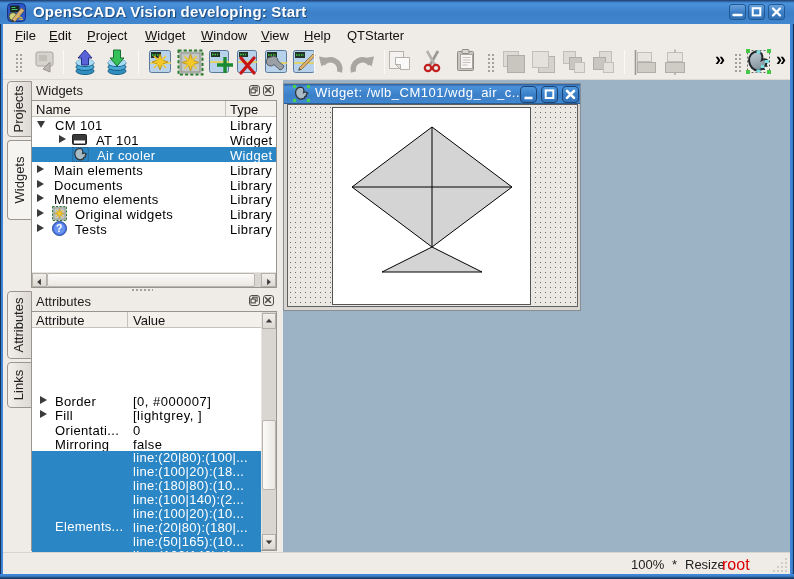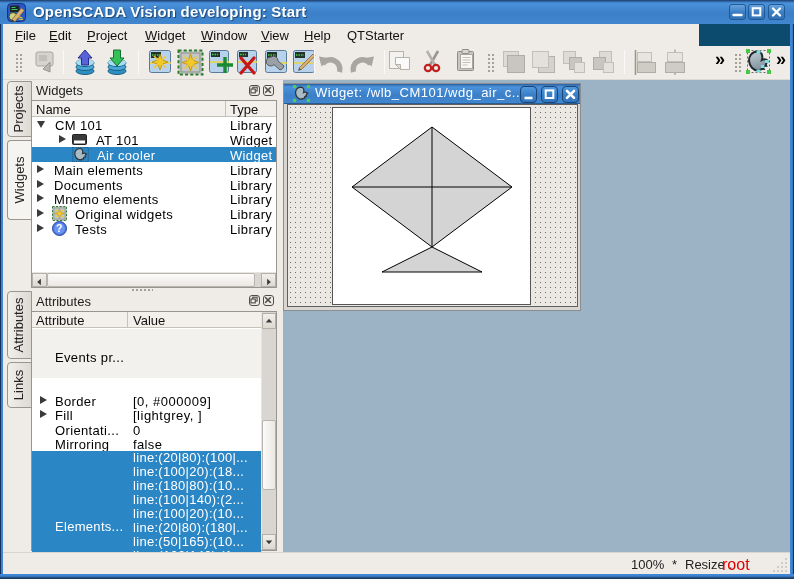--- a/index.html
+++ b/index.html
@@ -13,21 +13,21 @@
 #titletext { left:33px; top:3px; font-size:15px; font-weight:bold; color:#fff; text-shadow:1px 1px 1px #1a4475; letter-spacing:0.2px; }
 .winbtn { top:4px; width:17px; height:16px; border-radius:3px; border:1px solid #205a96;
   background:linear-gradient(180deg,#6aa3dd 0%,#3d7fc5 50%,#3172b6 100%); }
 
 
 #bleft  { left:0; top:24px; width:3px; height:551px; background:linear-gradient(90deg,#16325a 0%,#16325a 34%,#3c82d2 34%,#4488d8 100%); }
 #bright { left:790px; top:24px; width:4px; height:551px; background:linear-gradient(90deg,#4488d8 0%,#3c82d2 60%,#16325a 80%,#16325a 100%); }
 #bbot   { left:0; top:574px; width:794px; height:5px; background:linear-gradient(180deg,#4488d8 0%,#3c82d2 40%,#25507f 70%,#16325a 100%); }
 
 
-#menubar { left:3px; top:24px; width:696px; height:22px; background:#efebe6; }
+#menubar { left:3px; top:24px; width:787px; height:22px; background:#efebe6; }
 .mitem { position:absolute; top:4px; font-size:13px; color:#111; }
 
 
 #toolbar { left:3px; top:46px; width:787px; height:34px; background:#efebe6; }
 .tsep { position:absolute; top:4px; width:1px; height:24px; background:#cac6c1; border-right:1px solid #fbf9f7; }
 .hdots { position:absolute; top:7px; width:7px; height:20px;
   background-image:radial-gradient(circle,#a39f9a 0.9px,transparent 1.2px); background-size:4px 4px; }
 
 
 .vtab { position:absolute; left:4px; width:25px; background:linear-gradient(90deg,#f2efeb,#ddd9d3);
@@ -370,27 +370,24 @@
       <svg width="8" height="8" viewBox="0 0 10 10">
           <path d="M1.5 1.5l7 7M8.5 1.5l-7 7" stroke="#4f4b46" stroke-width="2"></path>
         </svg>
     </div>
     <div class="table" style="left:28px;top:231px;width:246px;height:240px">
       <div class="thead">
           <span class="abs" style="left:4px;top:1px">Attribute</span>
           <span class="abs" style="left:101px;top:1px">Value</span>
         <div class="abs" style="left:95px;top:0;width:1px;height:16px;background:#c5c1bb"></div>
         </div>
-      <div class="abs" style="left:0;top:17px;width:229px;height:49px;background:#f3f1ed">
-        <span class="abs" style="left:23px;top:21px;font-size:13px;letter-spacing:0.35px">Events pr...</span>
-      </div>
       <div class="row" style="top:81px">
           <div class="arr-r" style="left:8px;top:3px"></div>
         <span class="cell" style="left:23px">Border</span>
-          <span class="cell" style="left:101px;letter-spacing:0.5px">[0, #000009]</span>
+          <span class="cell" style="left:101px;letter-spacing:0.5px">[0, #000007]</span>
         </div>
       <div class="row" style="top:95px">
           <div class="arr-r" style="left:8px;top:3px"></div>
         <span class="cell" style="left:23px">Fill</span>
           <span class="cell" style="left:101px;letter-spacing:0.5px">[lightgrey, ]</span>
         </div>
       <div class="row" style="top:110px">
           <span class="cell" style="left:23px">Orientati...</span>
           <span class="cell" style="left:101px">0</span>
         </div>

